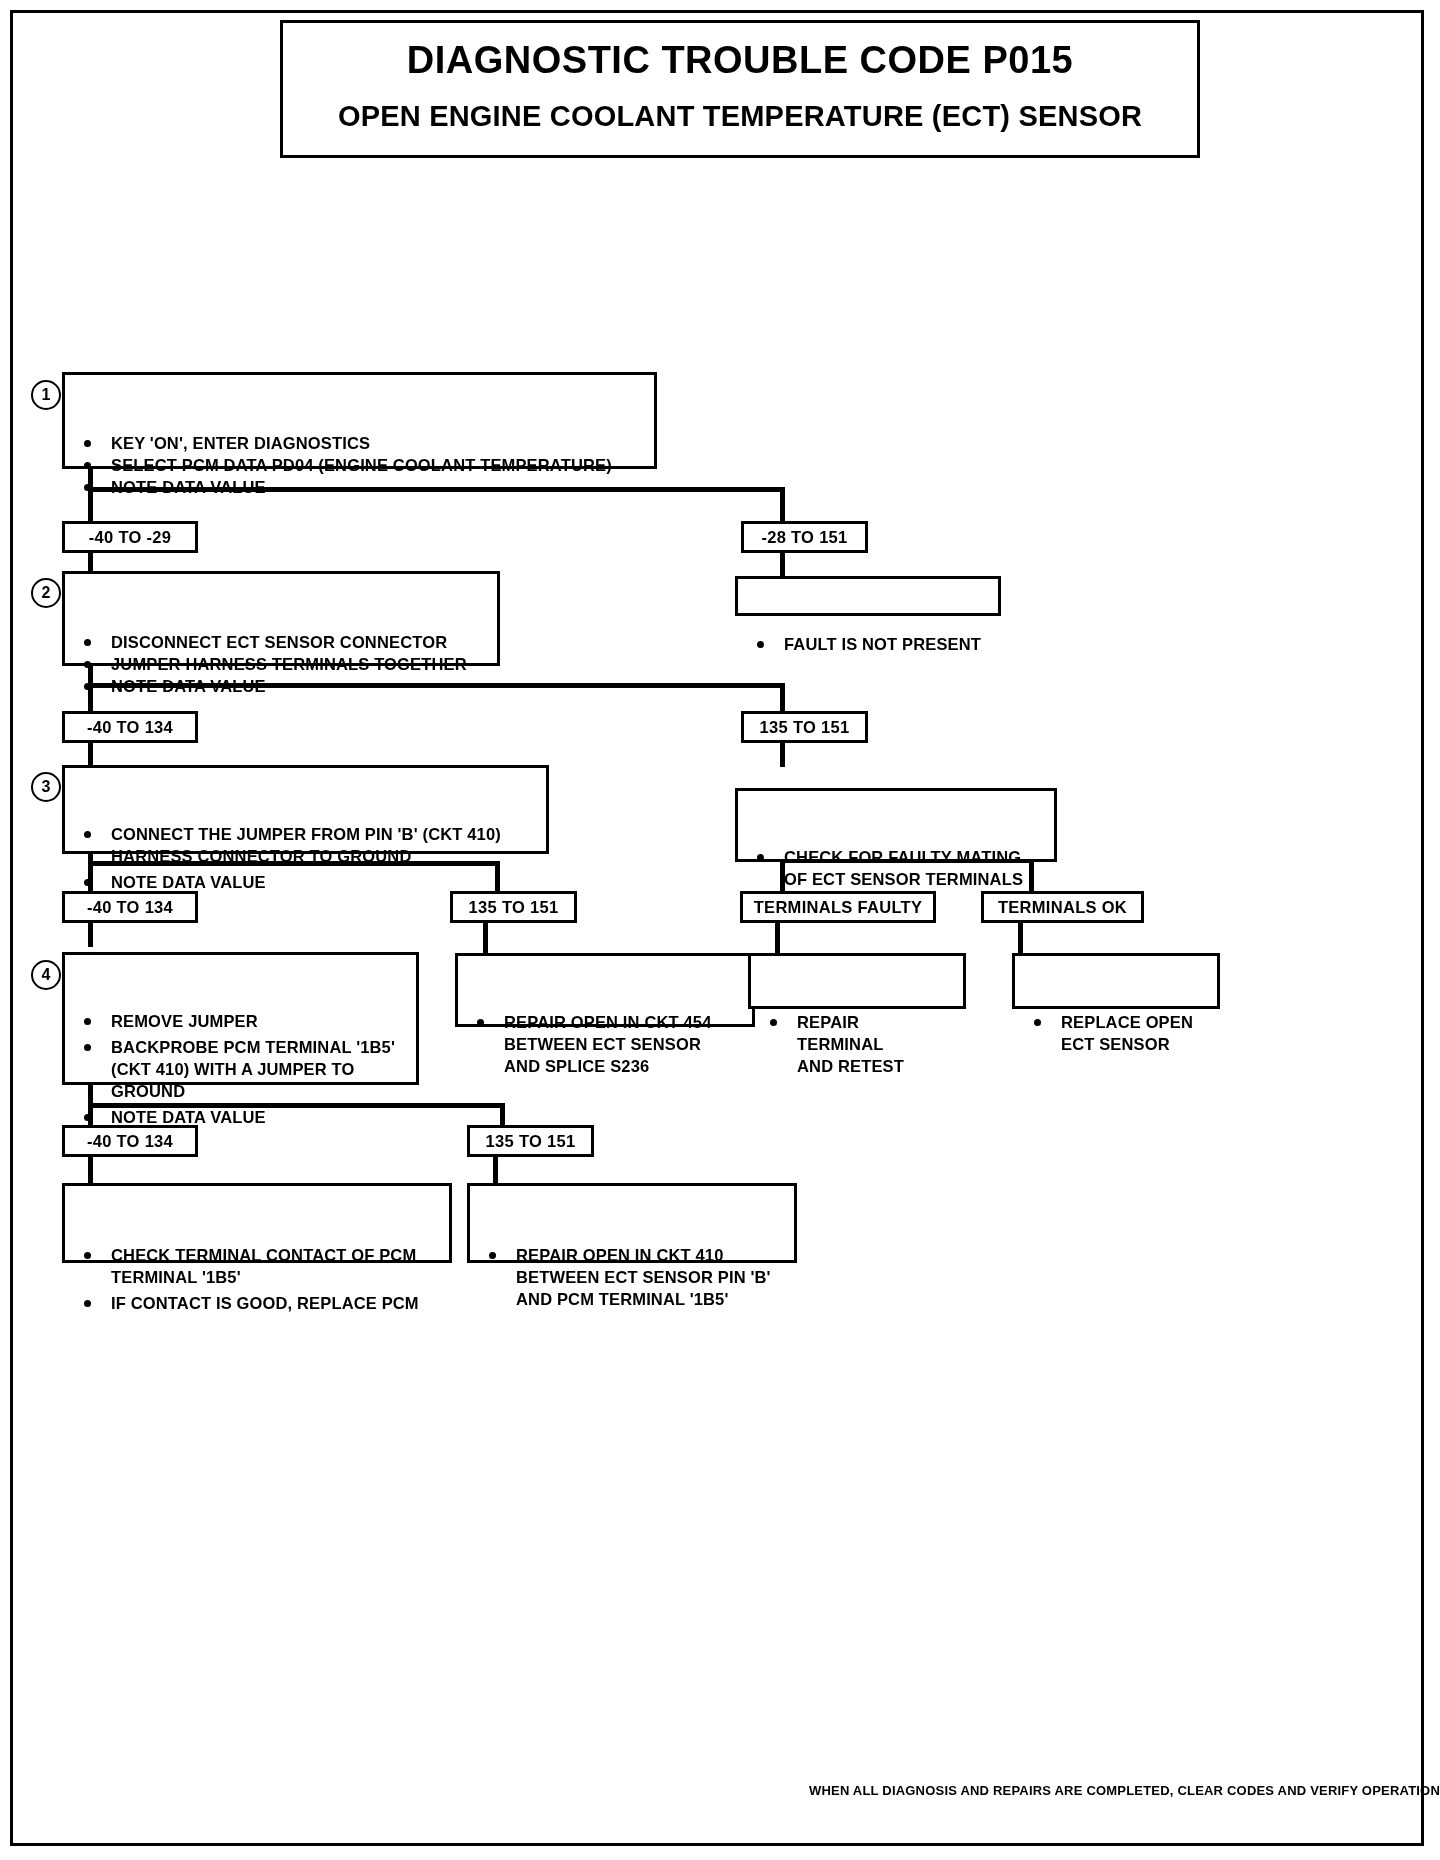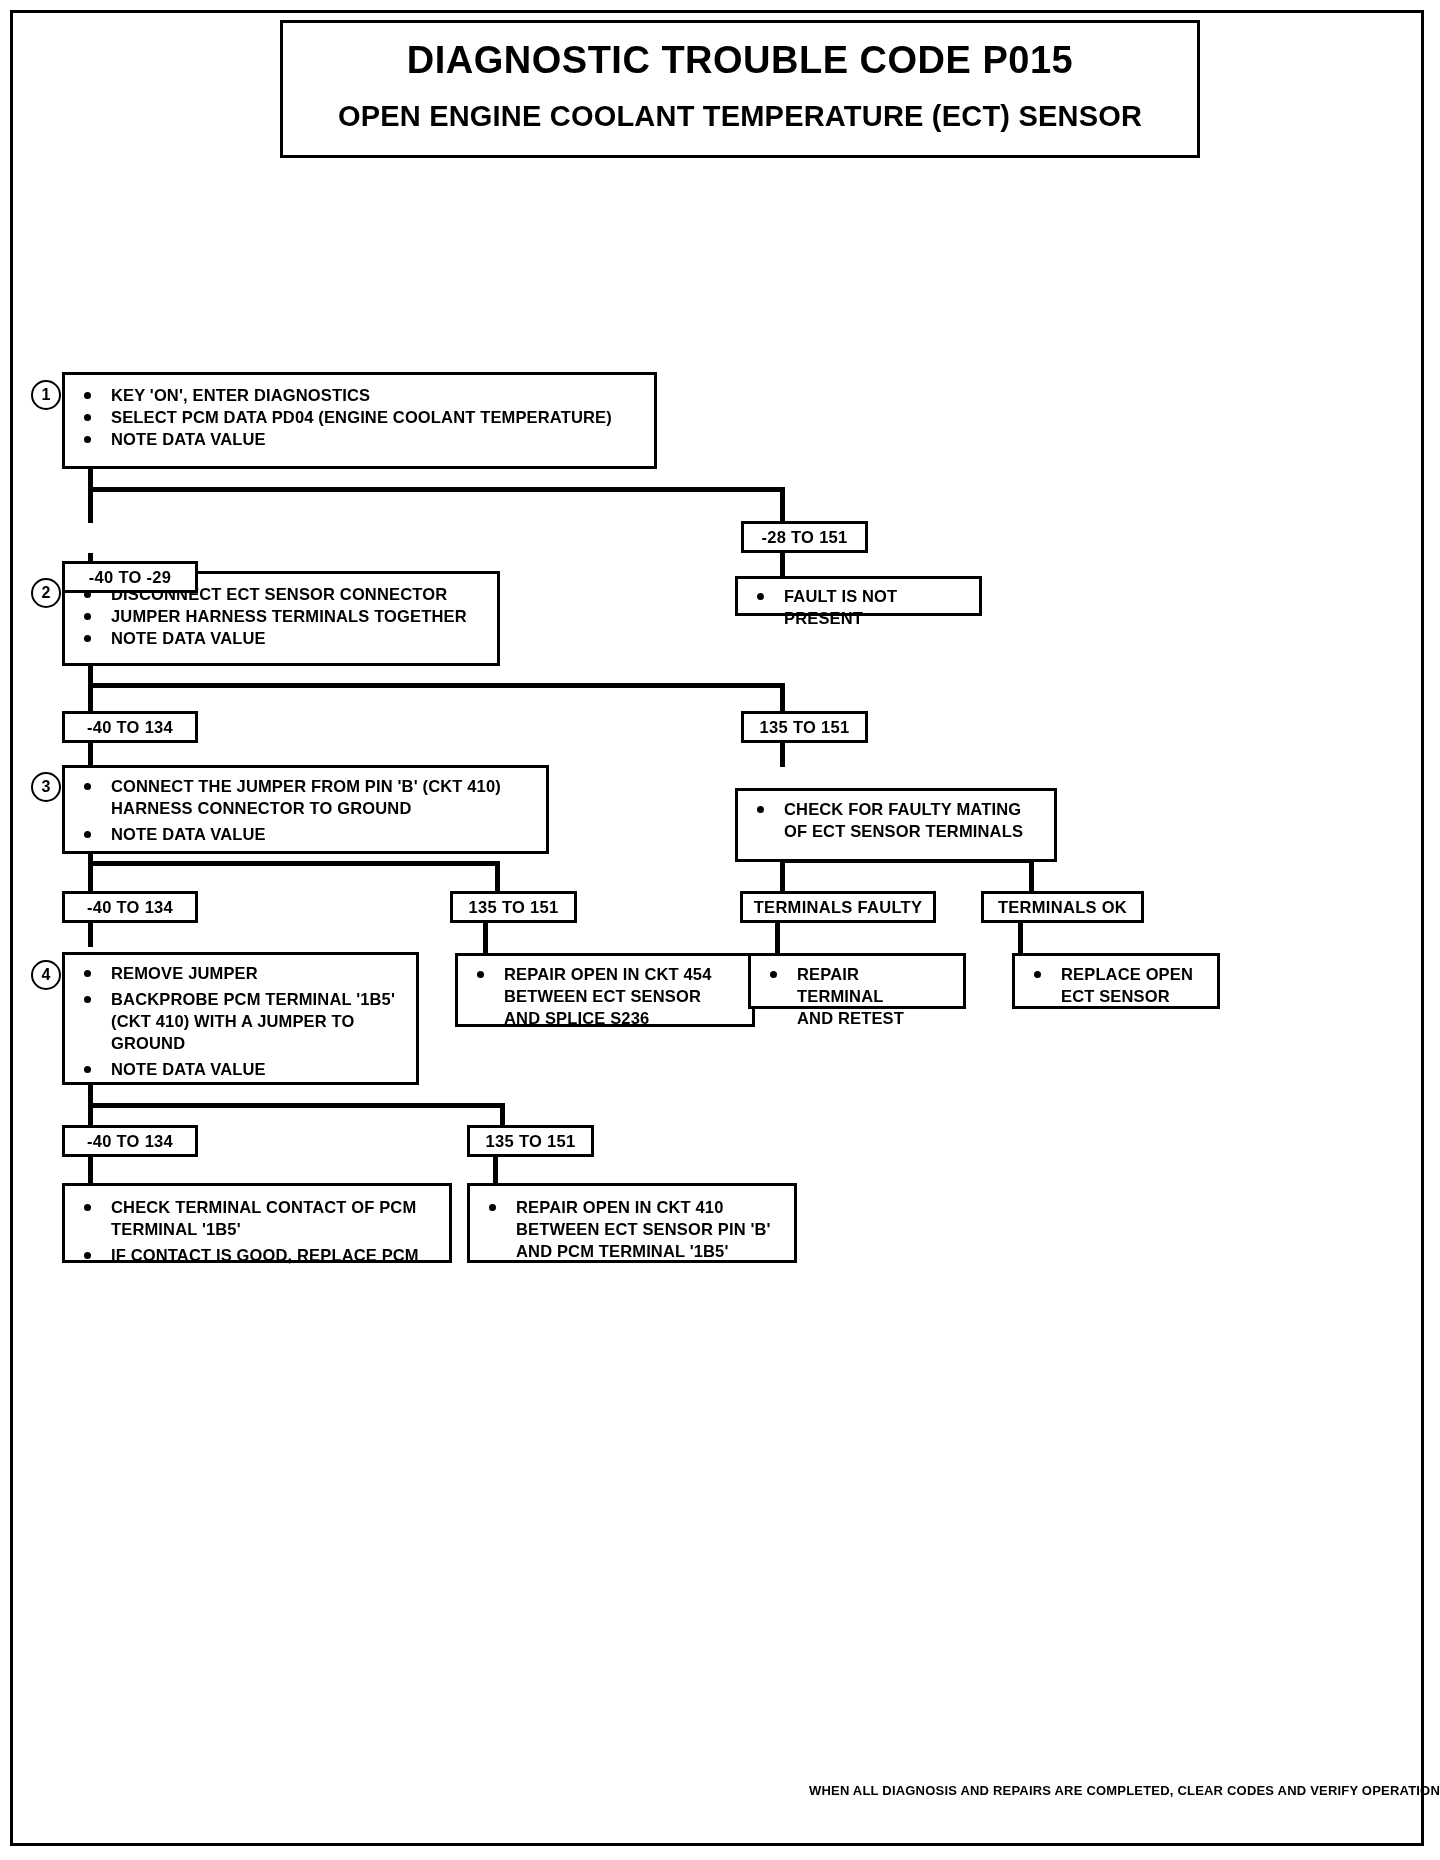--- a/index.html
+++ b/index.html
@@ -82,20 +82,21 @@
     position: absolute;
     left: 13px;
     top: 8px;
     width: 7px;
     height: 7px;
     background: #000;
     border-radius: 50%;
   }
   .box-inner {
     padding: 9px 13px 9px 6px;
+    margin-top: 48px;
   }
   .li-gap {
     margin-top: 4px;
   }
 
   
   .label-box {
     position: absolute;
     border: 3px solid #000;
     box-sizing: border-box;
@@ -174,27 +175,27 @@
         <li>NOTE DATA VALUE</li>
       </ul>
     </div>
   </div>
 
   <div class="ln-v" style="left:88px; top:469px; height:22px;"></div>
   <div class="ln-h" style="left:88px; top:487px; width:697px;"></div>
   <div class="ln-v" style="left:88px; top:487px; height:36px;"></div>
   <div class="ln-v" style="left:780px; top:487px; height:36px;"></div>
 
-  <div class="label-box" style="left:62px; top:521px; width:136px; height:32px;margin-top:40px;">-40 TO -29</div>
+  <div class="label-box" style="left:62px; top:521px; width:136px; height:32px;">-40 TO -29</div>
   <div class="label-box" style="left:741px; top:521px; width:127px; height:32px;">-28 TO 151</div>
 
   <div class="ln-v" style="left:88px; top:553px; height:22px;"></div>
   <div class="ln-v" style="left:780px; top:553px; height:25px;"></div>
 
-  <div class="box" style="left:735px; top:576px; width:247px; height:40px;">
+  <div class="box" style="left:735px; top:576px; width:266px; height:40px;">
     <div class="box-inner" style="padding-top:6px;">
       <ul>
         <li>FAULT IS NOT PRESENT</li>
       </ul>
     </div>
   </div>
 
   <div class="step-circle" style="left:31px; top:578px;">2</div>
   <div class="box" style="left:62px; top:571px; width:438px; height:95px;">
     <div class="box-inner">

